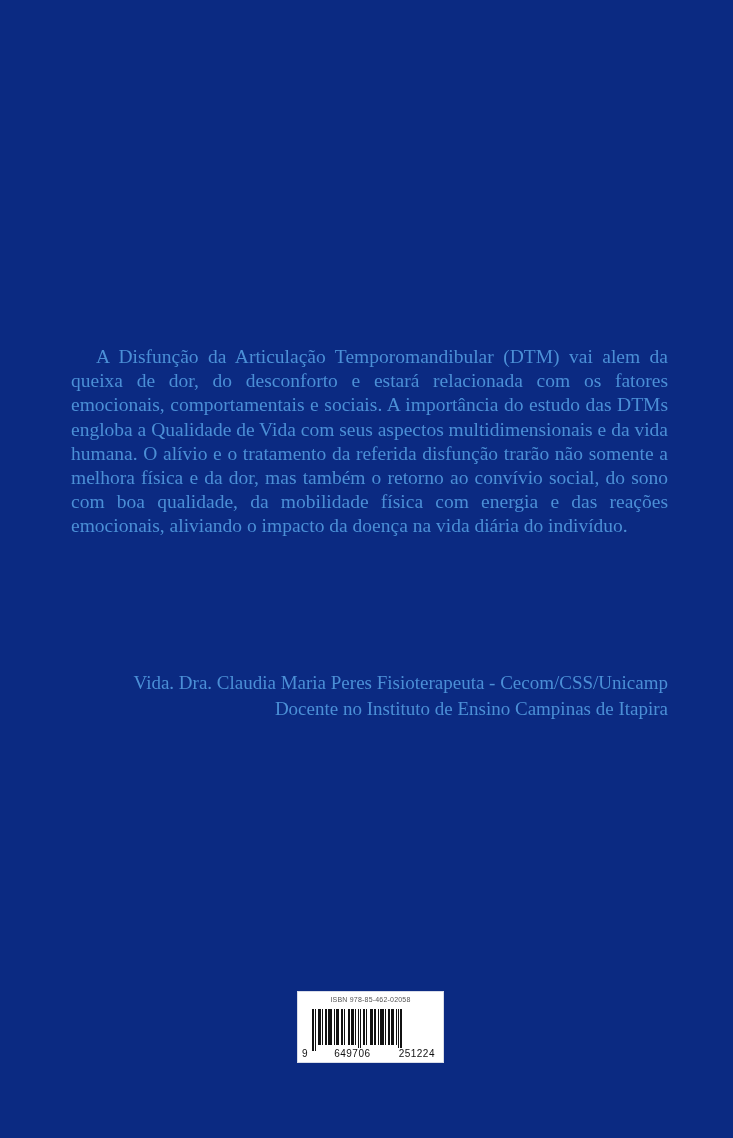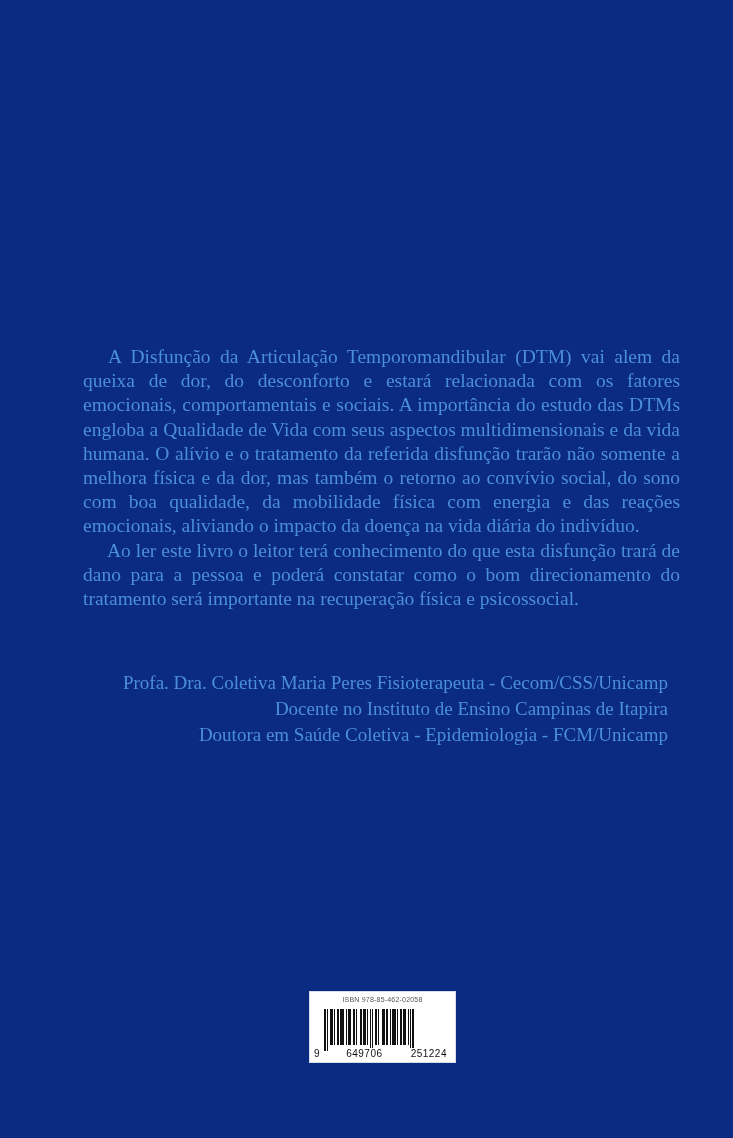--- a/index.html
+++ b/index.html
@@ -7,21 +7,20 @@
     width: 733px;
     height: 1138px;
     background: #0b2a80;
     position: relative;
     overflow: hidden;
     font-family: "Liberation Serif", "DejaVu Serif", serif;
   }
   .cover {
     position: absolute; inset: 0;
     background: #0b2a82;
-    margin-left: 12px;
   }
   .blurb {
     position: absolute;
     left: 71px;
     top: 345px;
     width: 597px;
     color: #4b8fd6;
     font-size: 19.5px;
     line-height: 24.2px;
     text-align: justify;
@@ -77,27 +76,25 @@
   }
   .digits .grp { background: #fff; padding: 0 2px; }
 </style>
 </head>
 <body>
 
 <div class="cover">
 
   <div class="blurb">
     <p>A Disfunção da Articulação Temporomandibular (DTM) vai alem da queixa de dor, do desconforto e estará relacionada com os fatores emocionais, comportamentais e sociais. A importância do estudo das DTMs engloba a Qualidade de Vida com seus aspectos multidimensionais e da vida humana. O alívio e o tratamento da referida disfunção trarão não somente a melhora física e da dor, mas também o retorno ao convívio social, do sono com boa qualidade, da mobilidade física com energia e das reações emocionais, aliviando o impacto da doença na vida diária do indivíduo.</p>
-    <p>Ao ler este livro o leitor terá conhecimento do que esta disfunção trará de dano para a pessoa e poderá constatar como o bom direcionamento do tratamento será importante na recuperação física e psicossocial.</p>
   </div>
 
   <div class="author">
-    <div>Profa. Dra. Coletiva Maria Peres Fisioterapeuta - Cecom/CSS/Unicamp</div>
+    <div>Vida. Dra. Claudia Maria Peres Fisioterapeuta - Cecom/CSS/Unicamp</div>
     <div>Docente no Instituto de Ensino Campinas de Itapira</div>
-    <div>Doutora em Saúde Coletiva - Epidemiologia - FCM/Unicamp</div>
   </div>
 
   <div class="barcode-box">
     <div class="isbn-label">ISBN 978-85-462-02058</div>
     <div class="bars">
       <span class="long" style="width:2px"></span>
         <span class="gap" style="width:1px"></span>
       <span class="long" style="width:1px"></span>
         <span class="gap" style="width:2px"></span>
       <span style="width:3px"></span>

